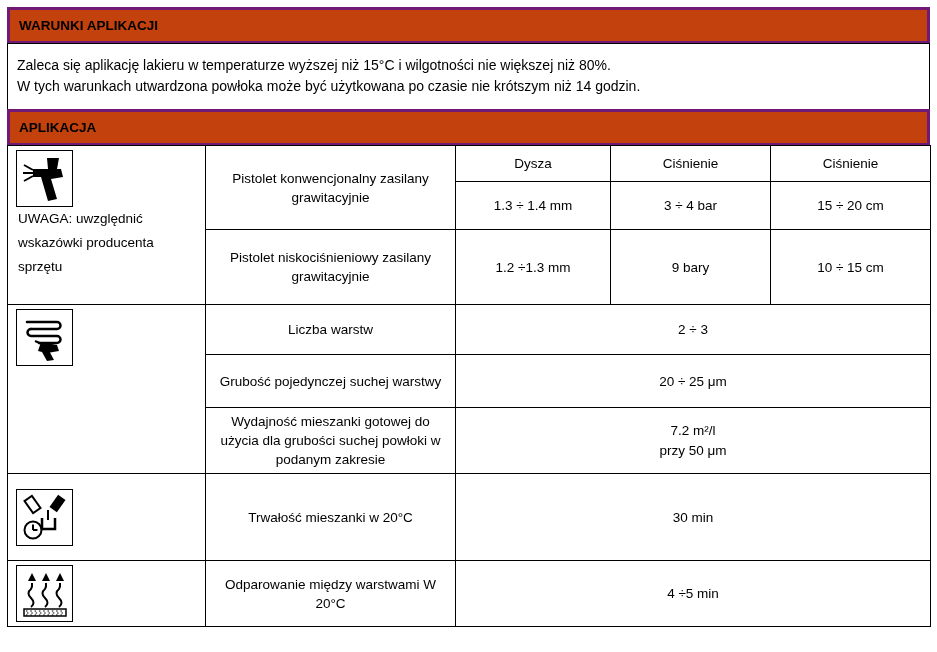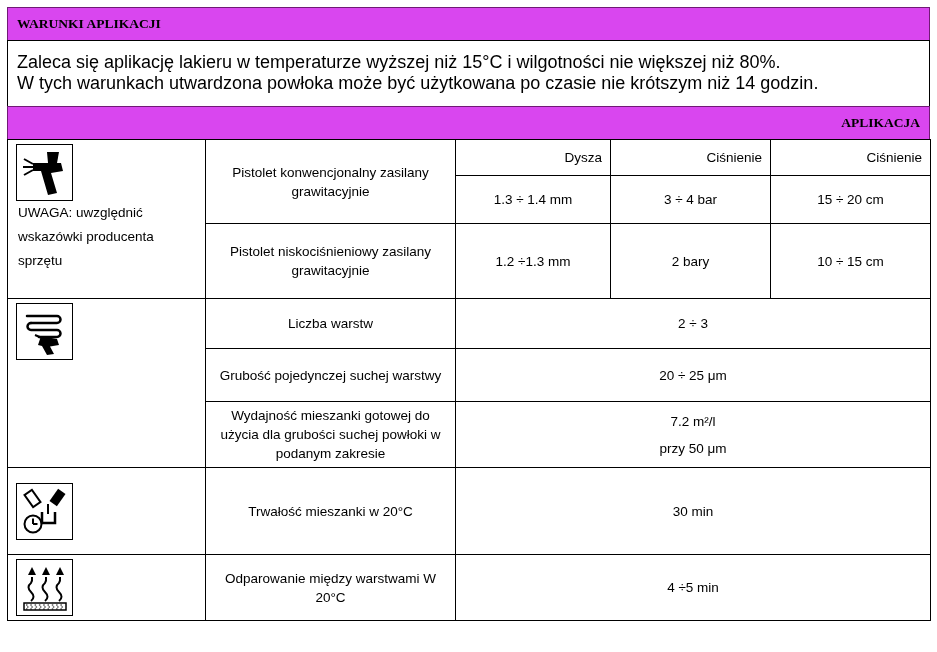--- a/index.html
+++ b/index.html
@@ -1,61 +1,60 @@
 <!DOCTYPE html>
 <html><head>
 <meta charset="utf-8">
 <style>
   * { box-sizing: border-box; }
   html, body { margin: 0; padding: 0; background: #ffffff; }
   body { font-family: "Liberation Sans", sans-serif; color: #000; }
   .page { width: 937px; height: 652px; padding: 7px; background: #fff; }
 
   .section-bar {
-    border: 1px solid #701a75;
-    background: #d946ef;
+    border: 3px solid #701a75;
+    background: #c2410c;
     font-weight: bold;
     font-size: 13.5px;
     padding: 8px 9px;
-    font-family: Liberation Serif, serif;
   }
   .note-block {
     border: 1px solid #000;
     margin-top: -1px;
     padding: 11px 9px 12px 9px;
-    font-size: 18px;
+    font-size: 14px;
     line-height: 21px;
   }
-  .bar-2 { margin-top: -1px; text-align: right; }
+  .bar-2 { margin-top: -1px; }
 
   table.main {
     border-collapse: collapse;
     table-layout: fixed;
     width: 923px;
     margin-top: -1px;
     font-size: 13.5px;
   }
   table.main td, table.main th {
     border: 1px solid #000;
     padding: 4px 8px;
     font-weight: normal;
   }
-  th.colhead { text-align: right; vertical-align: middle; }
+  th.colhead { text-align: center; vertical-align: middle; }
   td.val { text-align: center; vertical-align: middle; }
   td.label { text-align: center; vertical-align: middle; line-height: 19px; }
   td.iconcell { vertical-align: top; padding: 6px; }
   td.iconcell.mid { vertical-align: middle; }
   .iconbox {
     width: 57px; height: 57px;
     border: 1px solid #000;
     display: flex; align-items: center; justify-content: center;
     background: #fff;
   }
   .uwaga { line-height: 24px; padding-left: 2px; width: 170px; }
-  .preline { white-space: pre-line; line-height: 27px; }
+  .preline { white-space: pre-line; line-height: 20px; }
 
   tr.r-head   { height: 36px; }
   tr.r-konw   { height: 48px; }
   tr.r-nisko  { height: 75px; }
   tr.r-liczba { height: 50px; }
   tr.r-grub   { height: 53px; }
   tr.r-wydaj  { height: 66px; }
   tr.r-trwal  { height: 87px; }
   tr.r-odpar  { height: 63px; }
 </style>
@@ -106,21 +105,21 @@
 
     <tr class="r-konw">
       <td class="val">1.3 ÷ 1.4 mm</td>
       <td class="val">3 ÷ 4 bar</td>
       <td class="val">15 ÷ 20 cm</td>
     </tr>
 
     <tr class="r-nisko">
       <td class="label">Pistolet niskociśnieniowy zasilany grawitacyjnie</td>
       <td class="val">1.2 ÷1.3 mm</td>
-      <td class="val">2 bary</td>
+      <td class="val">9 bary</td>
       <td class="val">10 ÷ 15 cm</td>
     </tr>
 
     <tr class="r-liczba">
       <td class="iconcell" rowspan="3">
         <div class="iconbox">
           <svg width="48" height="48" viewBox="0 0 48 48" aria-hidden="true">
             <g stroke="#000" stroke-width="2.5" fill="none" stroke-linecap="round">
               <path d="M6 8 h30 a3.5 3.5 0 0 1 0 7 h-26"></path>
               <path d="M10 15 a3.5 3.5 0 0 0 0 7 h26 a3.5 3.5 0 0 1 0 7 h-18"></path>

